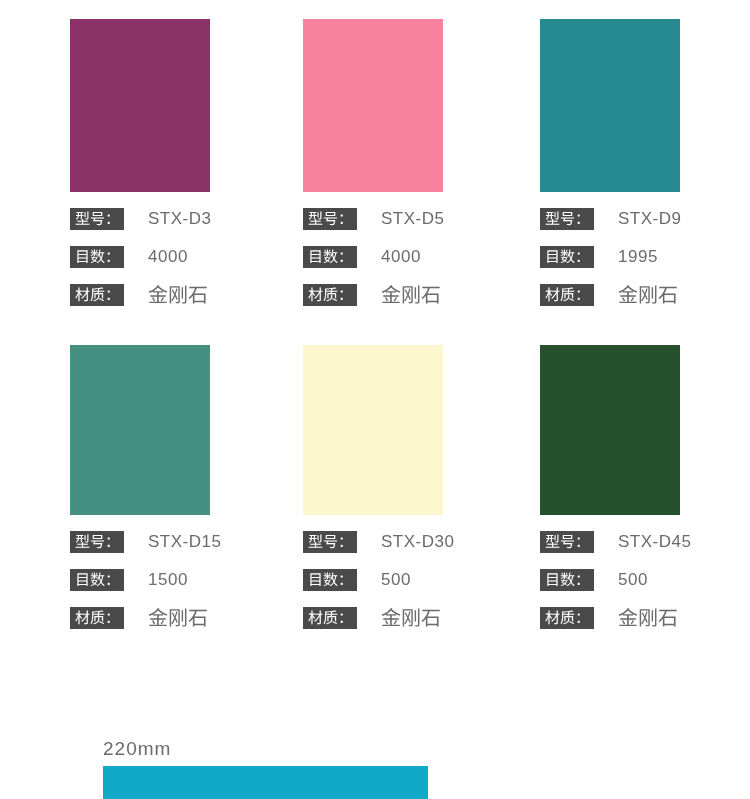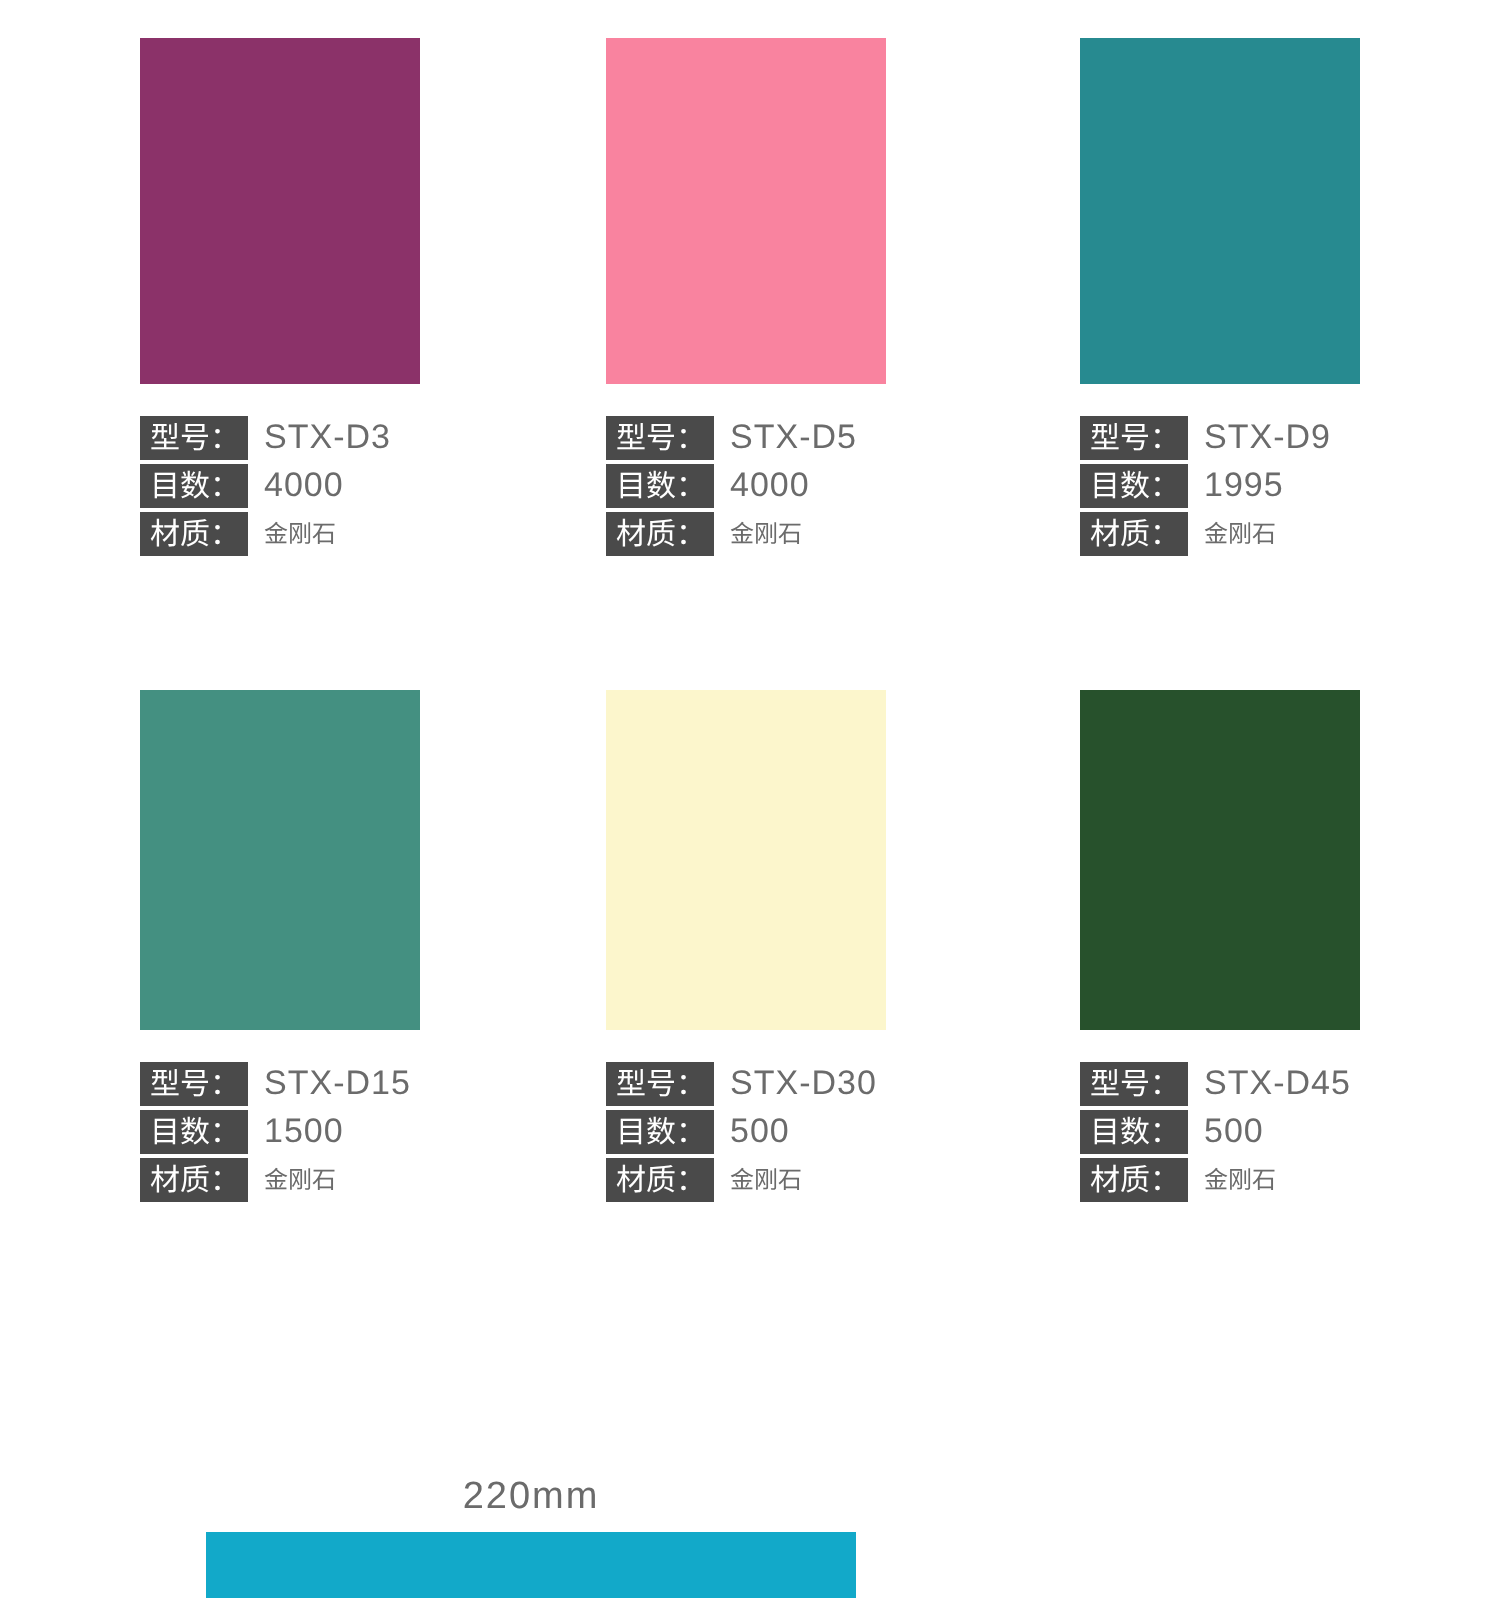--- a/index.html
+++ b/index.html
@@ -44,21 +44,21 @@
   }
   .product-card.row-2 .swatch {
     margin-top: 19px;
     height: 170px;
   }
 
   .spec-list {
     margin-top: 16px;
     display: flex;
     flex-direction: column;
-    gap: 2px;
+    gap: 16px;
   }
 
   .spec-row {
     display: flex;
     align-items: center;
     height: 22px;
   }
 
   .spec-key {
     background: #4a4a4a;
@@ -71,40 +71,40 @@
     white-space: nowrap;
     box-sizing: border-box;
     display: inline-block;
     font-family: "DejaVu Sans", "Liberation Sans", sans-serif;
   }
 
   .spec-val {
     color: #6b6b6b;
     font-size: 17px;
     line-height: 22px;
-    margin-left: 8px;
+    margin-left: 24px;
     white-space: nowrap;
     letter-spacing: 0.5px;
     font-family: "Liberation Sans", "DejaVu Sans", sans-serif;
   }
   .spec-val.cjk {
     font-family: "DejaVu Sans", "Liberation Sans", sans-serif;
     letter-spacing: 0px;
-    font-size: 12px;
+    font-size: 20px;
   }
 
   
   .dimension-block {
     position: absolute;
     left: 103px;
     top: 738px;
     width: 325px;
   }
   .dimension-label {
-    text-align: center;
+    text-align: left;
     color: #6b6b6b;
     font-size: 19px;
     line-height: 22px;
     letter-spacing: 1px;
     font-family: "Liberation Sans", "DejaVu Sans", sans-serif;
   }
   .dimension-bar {
     margin-top: 6px;
     width: 325px;
     height: 34px;

